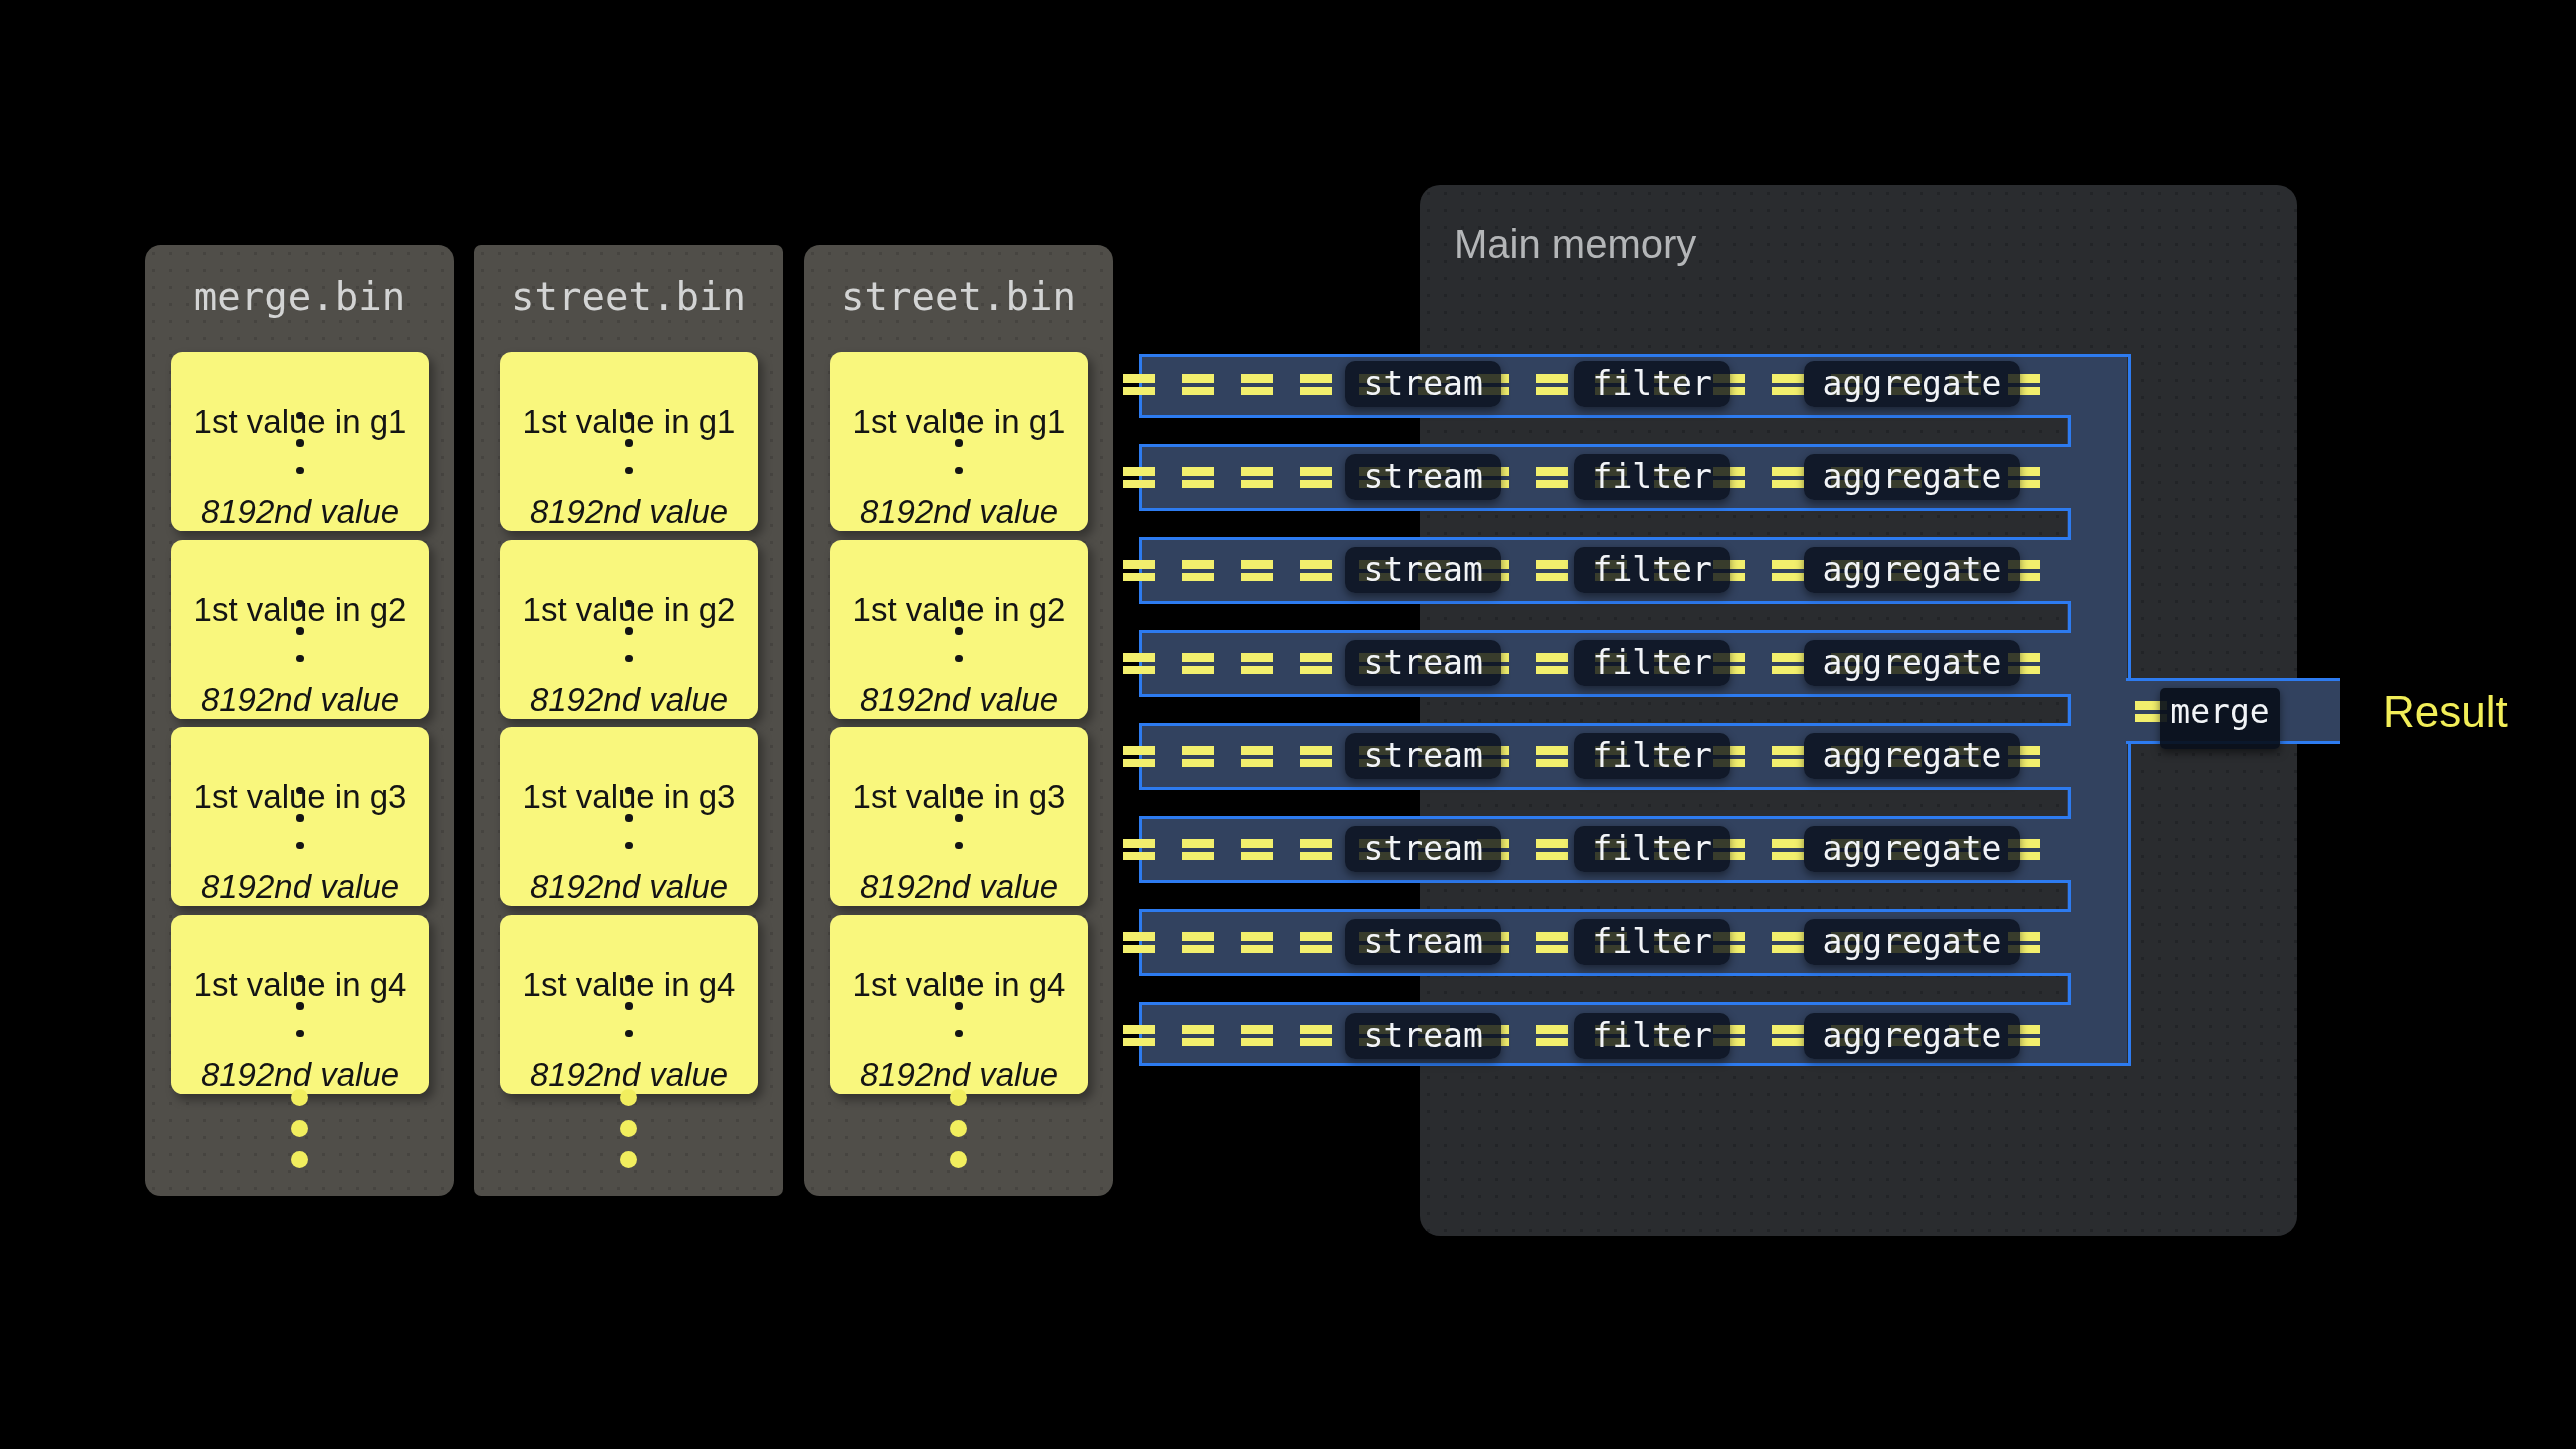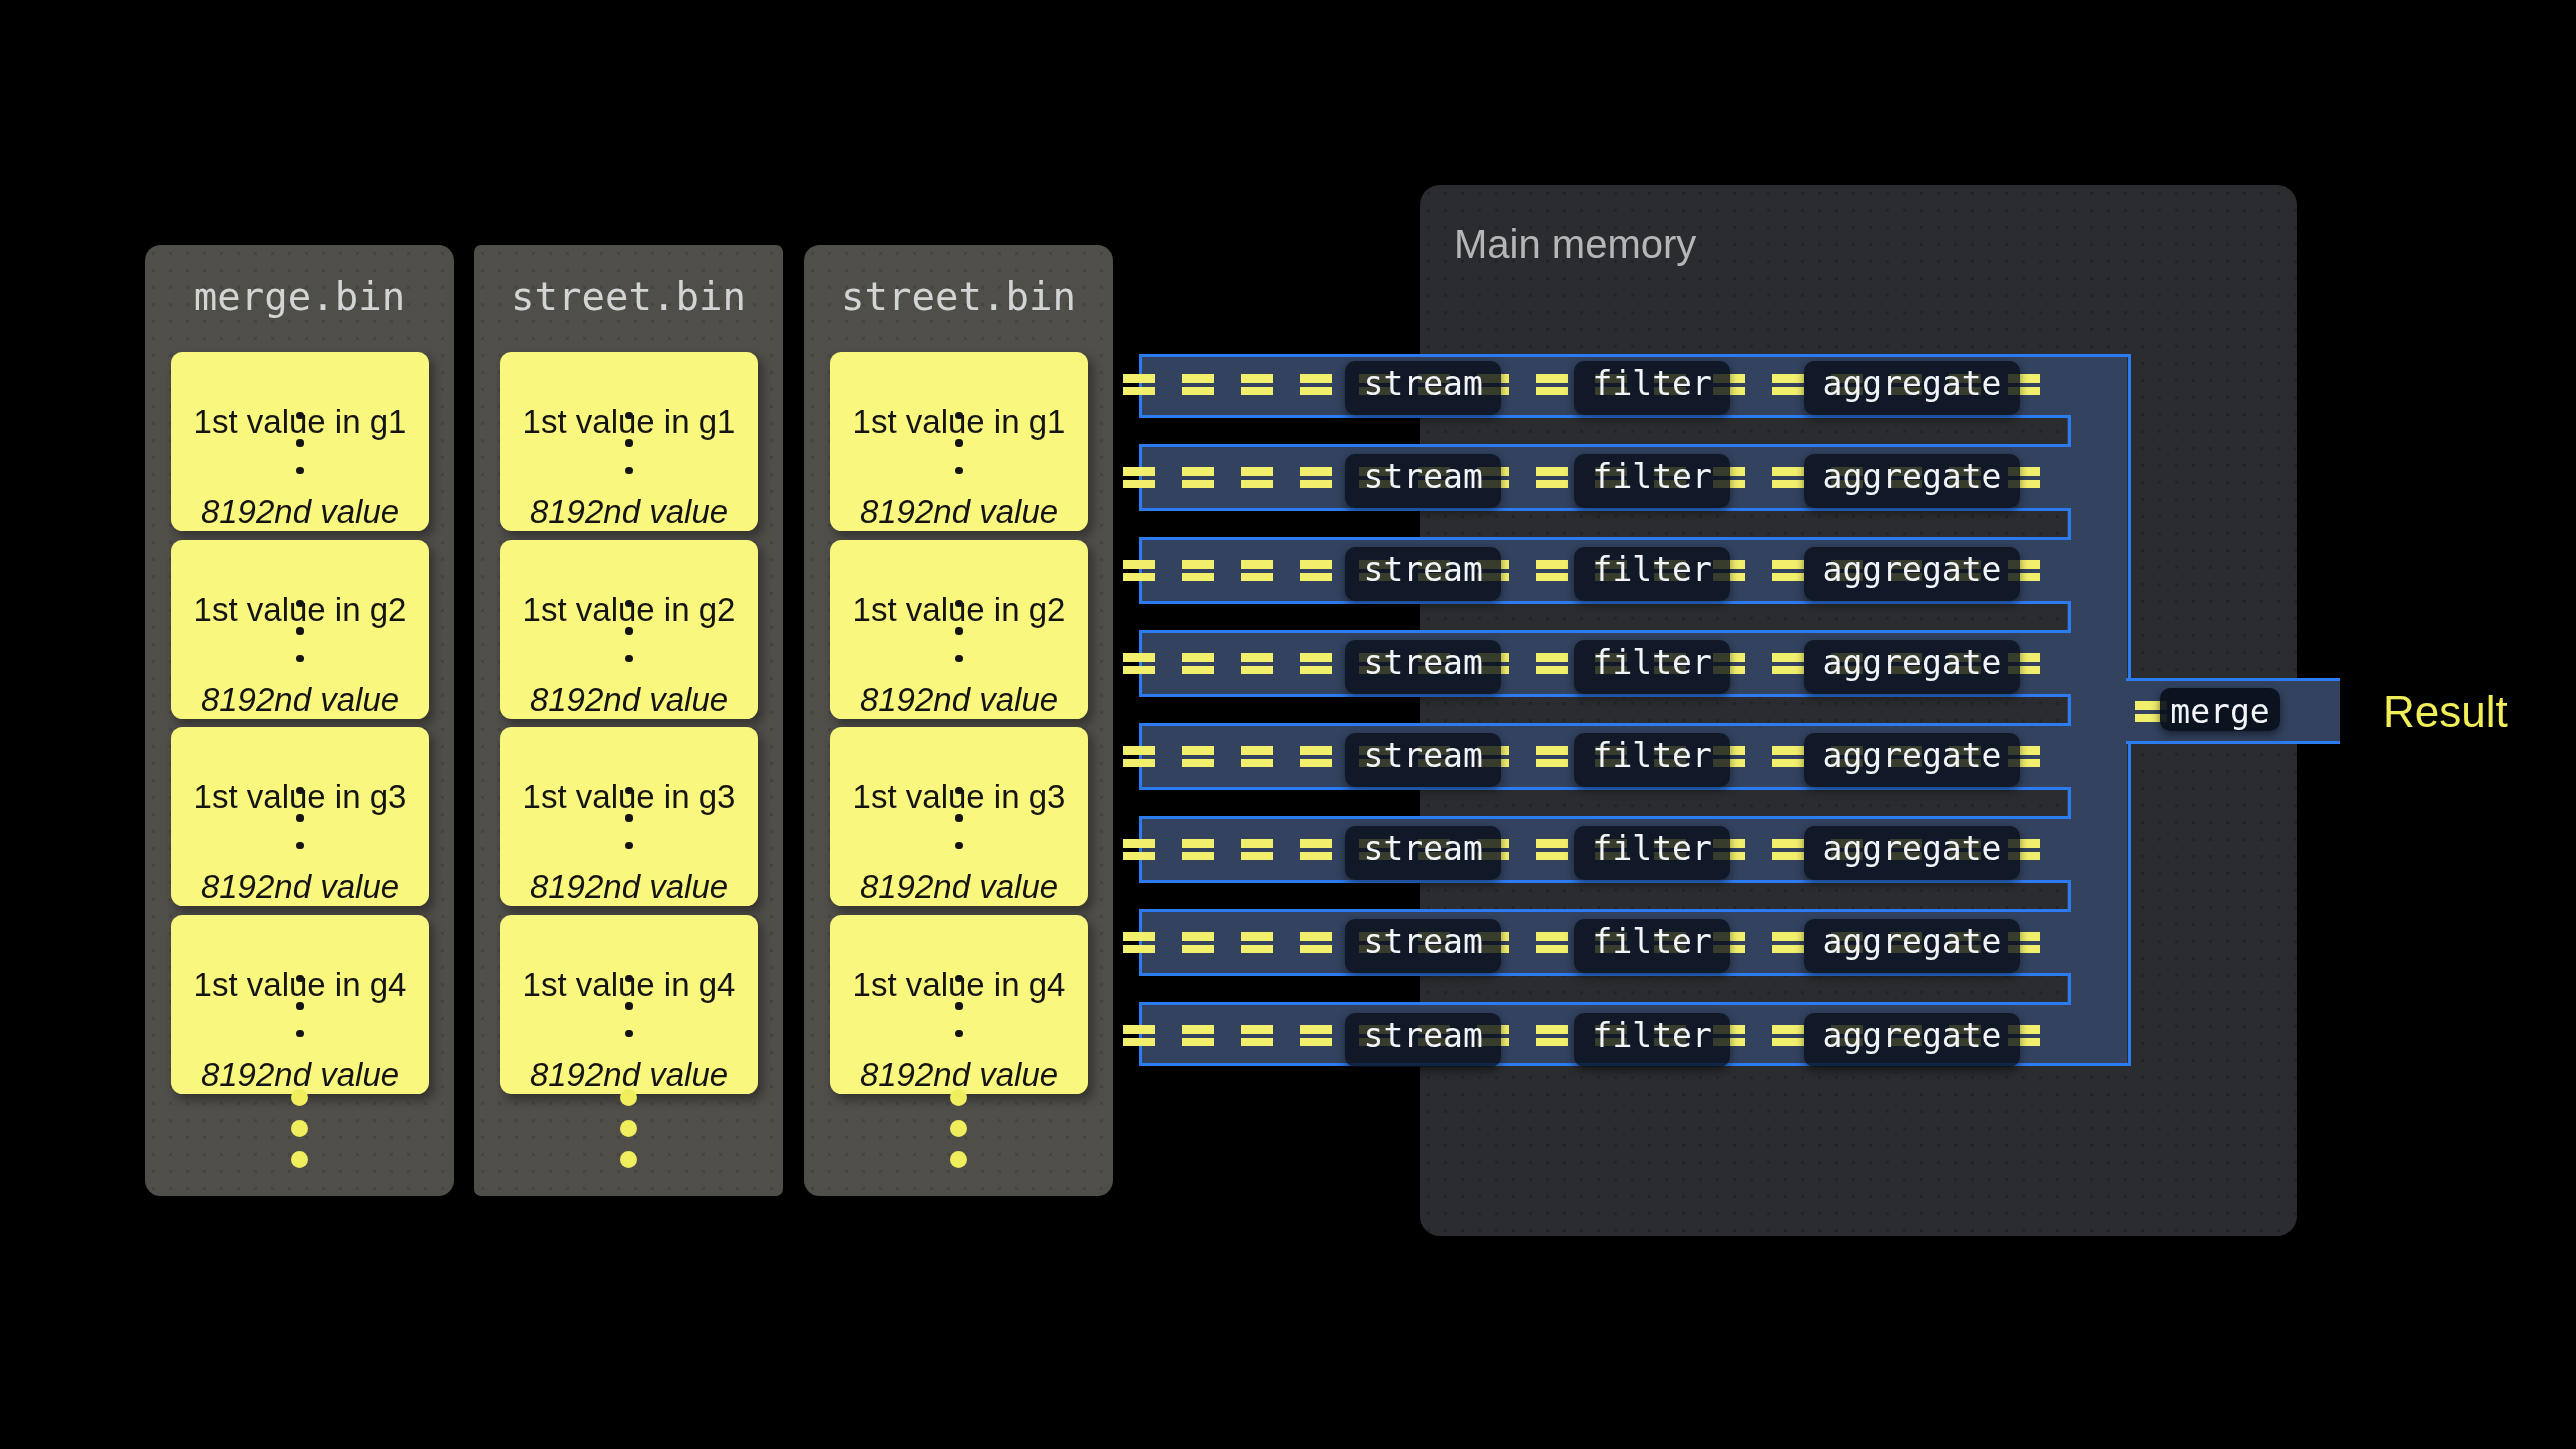--- a/index.html
+++ b/index.html
@@ -40,31 +40,31 @@
     border-left:3.6px solid #2d7bf0;box-sizing:border-box;z-index:2;}
   .right-strip{left:2067px;top:354px;width:60px;height:712px;background:#32425f;z-index:2;}
   .pipe-outline{left:1139px;top:354px;width:992px;height:712px;box-sizing:border-box;
     border:3.6px solid #2d7bf0;border-left:none;z-index:3;background:transparent;}
   .gap-outline{position:absolute;left:1139px;width:932px;height:32px;box-sizing:border-box;
     border:3.6px solid #2d7bf0;border-left:none;background:transparent;z-index:3;}
   .dash-strip{position:absolute;left:1123px;width:944px;height:21.5px;z-index:4;}
   .dash-bar{height:8.6px;
     background-image:repeating-linear-gradient(90deg,#f2ef6d 0 32px,transparent 32px 59px);}
   .dash-bar + .dash-bar{margin-top:4.3px;}
-  .stage-label{position:absolute;height:54px;line-height:46px;padding:0 18.6px;
+  .stage-label{position:absolute;height:46px;line-height:46px;padding:0 18.6px;
     background:rgba(9,15,27,0.8);border-radius:10px;z-index:5;
     font-family:"DejaVu Sans Mono","Liberation Mono",monospace;font-size:33px;color:#f2f4f7;
     box-shadow:0 3.6px 8.6px rgba(0,0,0,0.45);}
 
   
   .merge-tab{left:2126px;top:678px;width:214px;height:66px;box-sizing:border-box;
     background:#32425f;border-top:3.6px solid #2d7bf0;border-bottom:3.6px solid #2d7bf0;z-index:6;}
   .merge-dash{left:2135px;top:701px;width:33px;height:21.5px;z-index:7;}
-  .merge-box{left:2160px;top:688px;width:120px;height:43px;background:rgba(9,15,27,0.92);
-    border-radius:10px;z-index:8;text-align:center;line-height:47px;
+  .merge-box{left:2160px;top:688px;width:120px;height:61px;background:rgba(9,15,27,0.92);
+    border-radius:5px;z-index:8;text-align:center;line-height:47px;
     font-family:"DejaVu Sans Mono","Liberation Mono",monospace;font-size:33px;color:#f2f4f7;
     box-shadow:0 3.6px 8.6px rgba(0,0,0,0.5);}
   .result-label{left:2383px;top:686px;font-size:44px;color:#f2ee58;z-index:2;line-height:52px;}
 </style>
 </head>
 <body>
 
 <div class="abs panel"></div>
 <div class="abs panel-title">Main memory</div>
 

